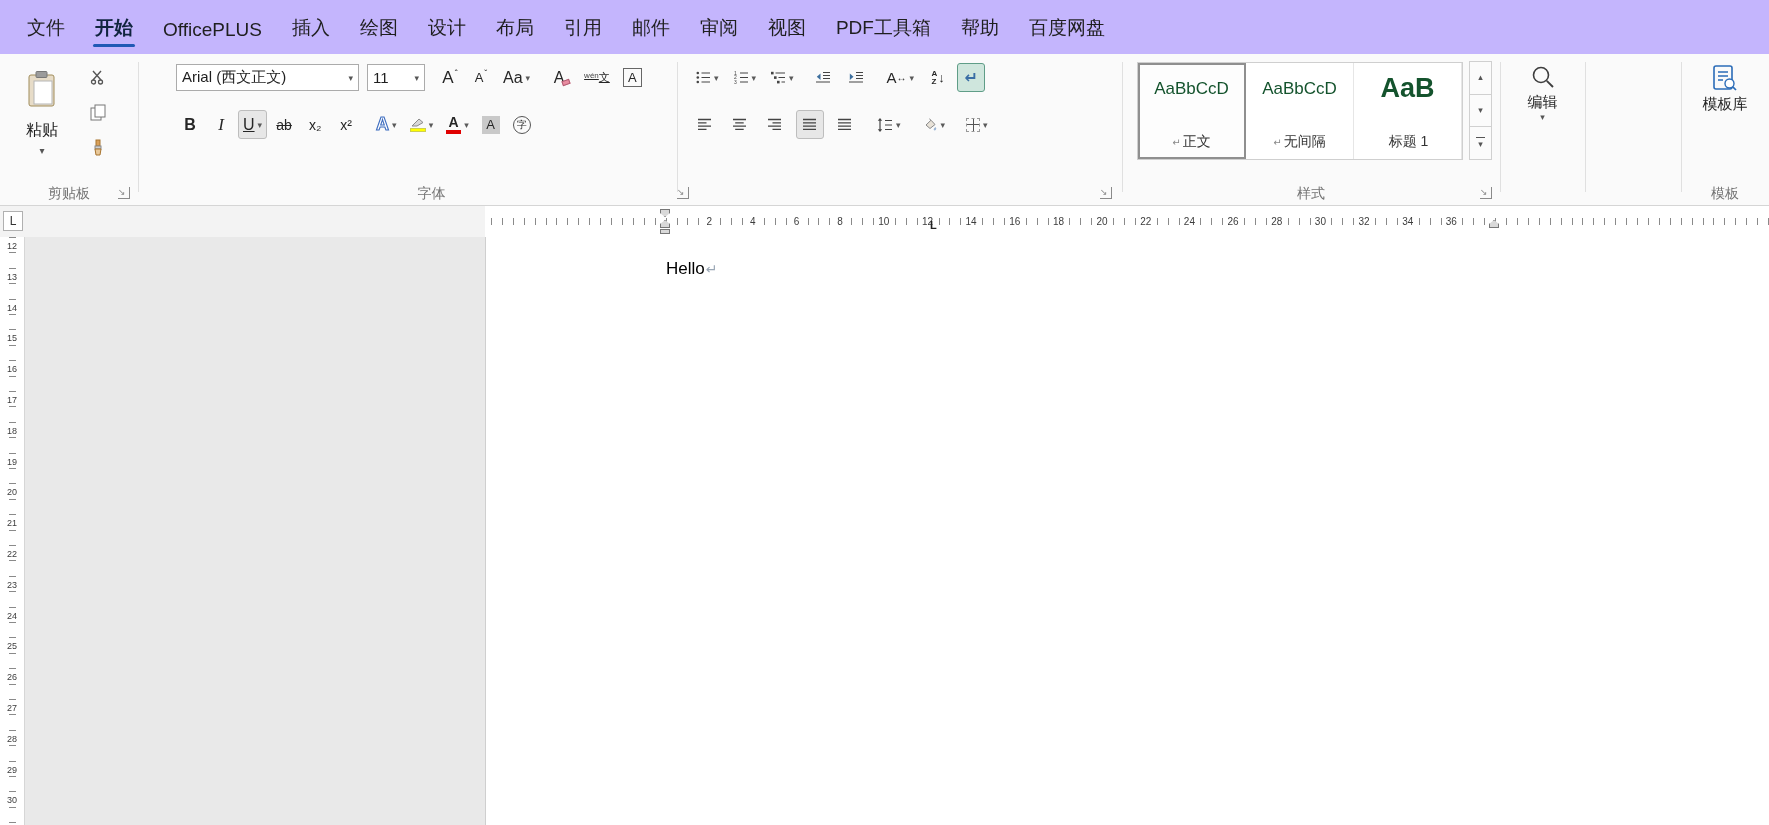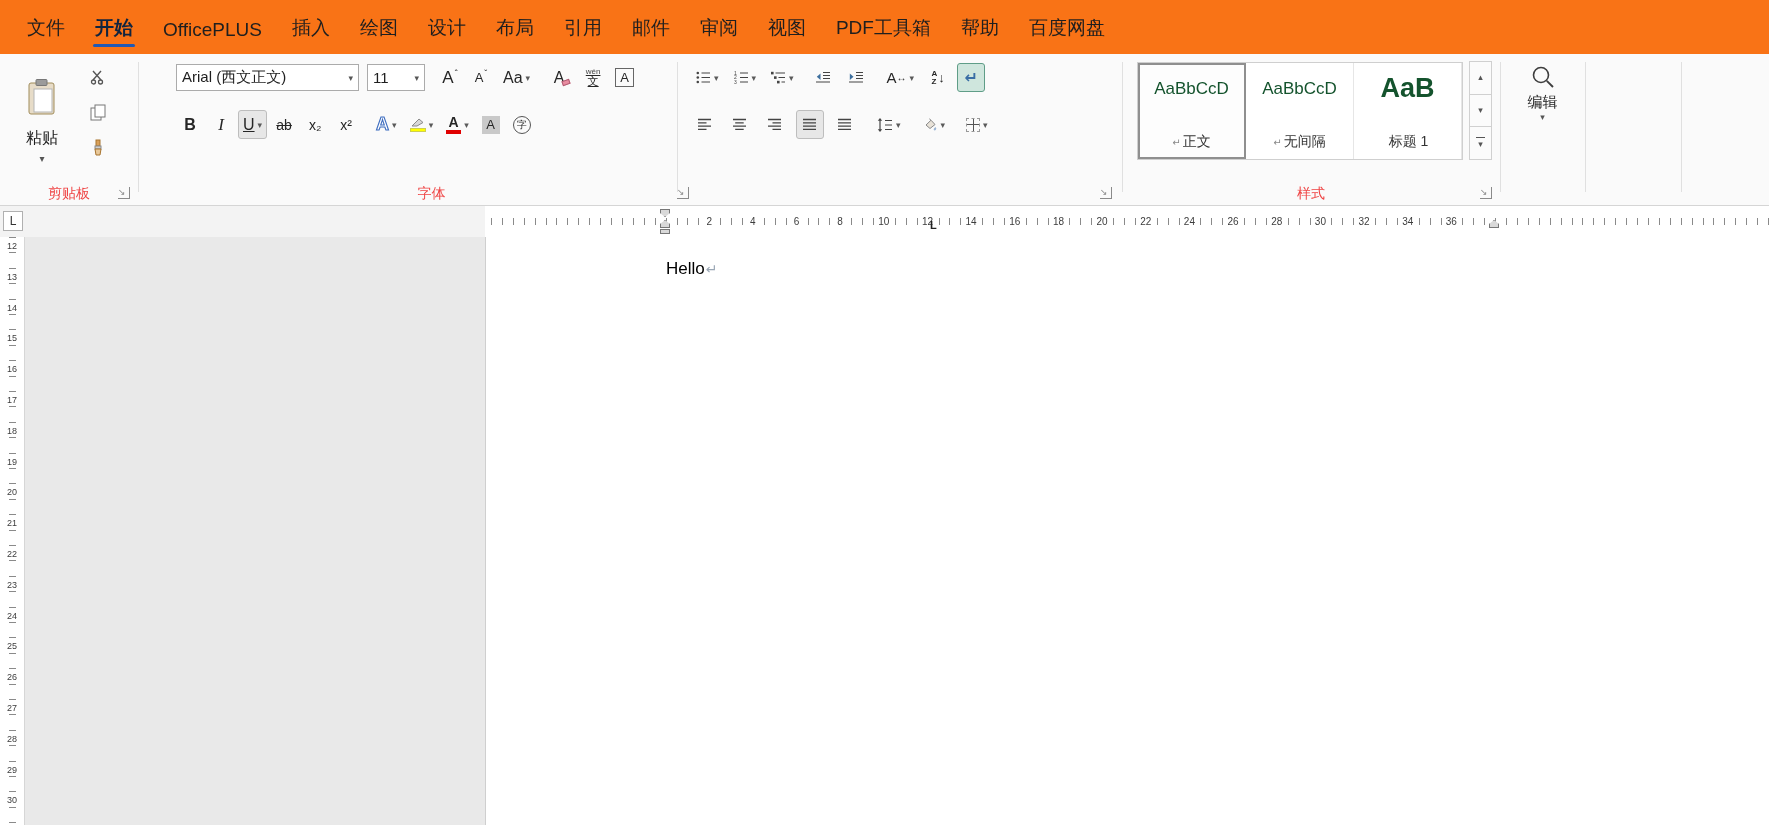--- a/index.html
+++ b/index.html
@@ -5,62 +5,62 @@
   * { box-sizing: border-box; }
   html,body { margin:0; padding:0; }
   body {
     width:1769px; height:825px; position:relative; overflow:hidden;
     background:#fff; font-family:"Liberation Sans","DejaVu Sans",sans-serif;
     color:#1e1e1e; -webkit-font-smoothing:antialiased;
   }
 
   
   #tabbar { position:absolute; top:0; left:0; width:100%; height:54px;
-    background:#f97316; display:flex; align-items:flex-end; padding-left:12px; }
+    background:#c4b5fd; display:flex; align-items:flex-end; padding-left:12px; }
   .tab { padding:0 15px 13px 15px; font-size:19px; color:#1f1f1f; position:relative; white-space:nowrap; cursor:default; }
   .tab.active { font-weight:700; color:#10243f; }
   .tab.active::after { content:""; position:absolute; left:13px; right:13px; bottom:7px; height:3px; background:#2059b5; border-radius:2px; }
 
   
   #ribbon { position:absolute; top:54px; left:0; width:100%; height:152px;
     background:#fafafa; border-bottom:1px solid #d5d5d5; }
   .rdiv { position:absolute; top:8px; height:130px; width:1px; background:#e0e0e0; }
   .group { position:absolute; top:0; height:152px; }
   .group-label { position:absolute; bottom:3px; left:0; width:100%; text-align:center;
-    font-size:14px; color:#ef4444; white-space:nowrap; }
+    font-size:14px; color:#737373; white-space:nowrap; }
   .launcher { position:absolute; bottom:7px; width:12px; height:12px;
     border-right:1px solid #8a8a8a; border-bottom:1px solid #8a8a8a;
     font-size:9px; color:#8a8a8a; line-height:10px; text-align:left; cursor:pointer; }
 
   .ibtn { min-width:28px; height:29px; display:inline-flex; align-items:center; justify-content:center;
     padding:0 4px; font-size:16px; color:#262626; border-radius:3px; border:1px solid transparent; cursor:pointer; }
   .ibtn .dd { font-size:9px; color:#5a5a5a; margin-left:3px; }
   .ibtn.on-gray { background:#e7e7e7; border-color:#bdbdbd; }
   .ibtn.on-teal { background:#cfe6dd; border-color:#5f9d87; }
 
   
-  #paste-btn { position:absolute; left:12px; top:24px; width:60px; height:118px;
+  #paste-btn { position:absolute; left:12px; top:16px; width:60px; height:118px;
     display:flex; flex-direction:column; align-items:center; cursor:pointer; border-radius:3px; }
   #paste-btn .plabel { font-size:16px; margin-top:8px; }
   #paste-btn .dd { font-size:10px; color:#555; margin-top:4px; }
   #clip-col { position:absolute; left:84px; top:12px; display:flex; flex-direction:column; gap:13px; }
   #clip-col .ibtn { height:22px; }
 
   
   .combo { height:27px; background:#fff; border:1px solid #ababab; display:flex; align-items:center;
     font-size:15px; padding:0 5px; cursor:pointer; }
   .combo .cval { flex:1; overflow:hidden; white-space:nowrap; }
   .combo .dd { font-size:9px; color:#555; padding-left:3px; }
 
   .frow { position:absolute; display:flex; align-items:center; gap:3px; }
 
   
   .sup { font-size:9px; margin-left:1px; margin-top:-10px; }
   .eraser { display:inline-block; width:8px; height:5px; background:#e98ca0; border:1px solid #b05c73; margin-left:-2px; margin-top:10px; transform:rotate(-20deg); }
-  .pinyin { display:flex; flex-direction:column; align-items:center; line-height:1;text-decoration:underline; }
+  .pinyin { display:flex; flex-direction:row; line-height:1;text-decoration:underline; }
   .pinyin .py-top { font-size:8px; color:#444; }
   .pinyin .py-bot { font-size:11px; }
   .boxedA { display:inline-flex; width:19px; height:19px; border:1px solid #666; align-items:center; justify-content:center; font-size:13px; }
   .u-letter { text-decoration:underline; }
   .strike { text-decoration:line-through; font-size:14px; }
   .fx-a { font-weight:700; font-size:18px; color:#fff; -webkit-text-stroke:1.1px #3f6ec0; }
   .colbar-wrap { display:flex; flex-direction:column; align-items:center; line-height:1; }
   .colbar-wrap .glyph { font-weight:700; font-size:14px; }
   .bar-red { width:15px; height:4px; background:#e00000; margin-top:1px; }
   .bar-yellow { width:16px; height:4px; background:#ffff00; border:1px solid #cfcf4f; margin-top:1px; }
@@ -415,20 +415,32 @@
             <path d="M16.8 16.8L23 23" stroke="#3d3d3d" stroke-width="1.9"></path>
           </svg></span>
       <span>编辑</span>
       <span class="dd">▾</span>
     </div>
   </div>
   <div class="rdiv" style="left:1585px;"></div>
 
   <div class="rdiv" style="left:1681px;"></div>
 
+  <div class="group" id="g-template" style="left:1681px;width:88px;">
+    <div class="bigbtn" style="left:0;width:88px;">
+      <span><svg width="26" height="28" viewBox="0 0 26 28">
+            <rect x="2" y="2" width="18" height="23" rx="2" fill="none" stroke="#2b6cb8" stroke-width="1.6"></rect>
+            <path d="M6 8h10M6 12h10M6 16h5" stroke="#2b6cb8" stroke-width="1.3"></path>
+            <circle cx="17.5" cy="19.5" r="4.5" fill="#fff" stroke="#2b6cb8" stroke-width="1.4"></circle>
+            <path d="M20.8 22.8l3.2 3.2" stroke="#2b6cb8" stroke-width="1.7"></path>
+          </svg></span>
+      <span>模板库</span>
+    </div>
+    <div class="group-label">模板</div>
+  </div>
 </div>
 
 <div id="rulerbar">
   <div id="tabsel">L</div>
   <div id="hruler">
     <div id="hticks"></div>
     <div id="hnums">
         <span class="hnum" style="left: 224.16px;">2</span>
         <span class="hnum" style="left: 267.82px;">4</span>
         <span class="hnum" style="left: 311.48px;">6</span>

